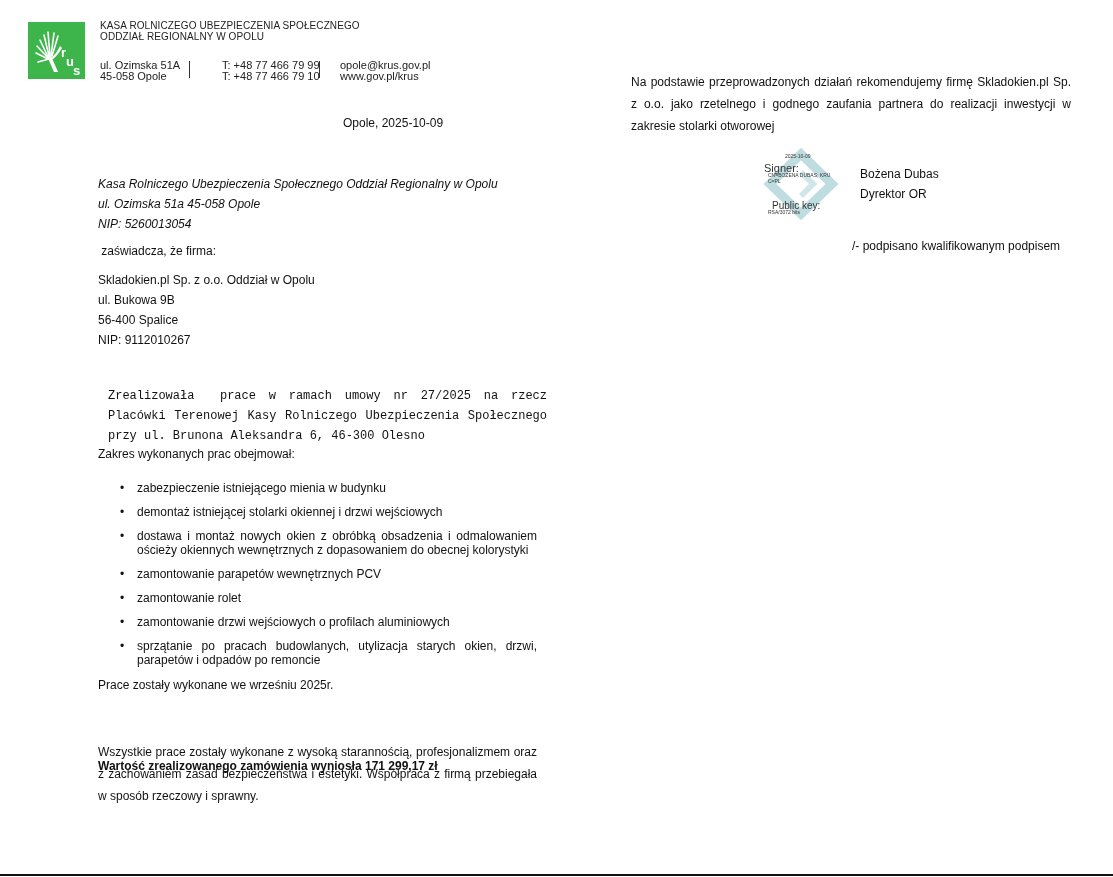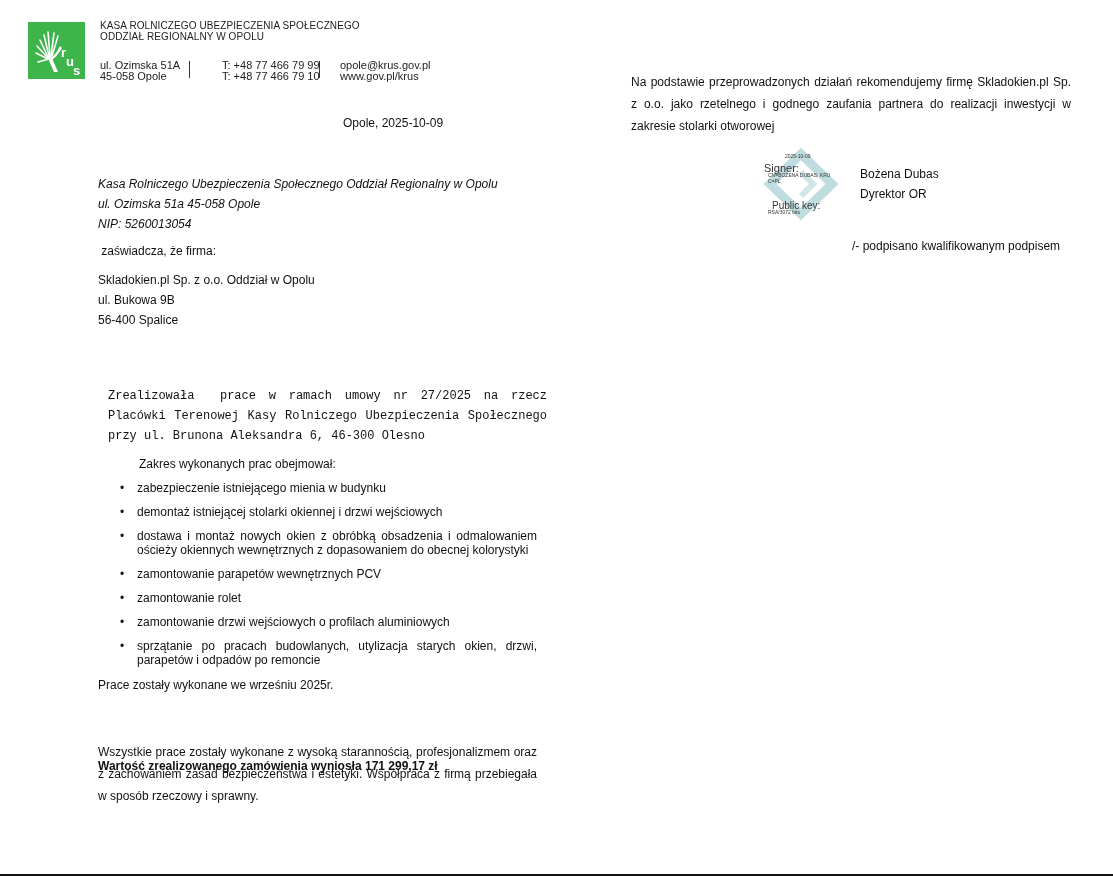--- a/index.html
+++ b/index.html
@@ -123,25 +123,26 @@
   <div>ul. Ozimska 51a 45-058 Opole</div>
   <div>NIP: 5260013054</div>
 </div>
 
 <div class="abs txt" style="left:98px; top:241px; white-space:pre;"> zaświadcza, że firma:</div>
 
 <div class="abs txt lines" style="left:98px; top:270px;">
   <div>Skladokien.pl Sp. z o.o. Oddział w Opolu</div>
   <div>ul. Bukowa 9B</div>
   <div>56-400 Spalice</div>
+  <div>NIP: 9112010267</div>
 </div>
 
 <div class="abs txt justify" style="left:108px; top:386px; width:439px; white-space:pre-wrap;font-family:Liberation Mono, monospace;">Zrealizowała  prace w ramach umowy nr 27/2025 na rzecz Placówki Terenowej Kasy Rolniczego Ubezpieczenia Społecznego przy ul. Brunona Aleksandra 6, 46-300 Olesno</div>
 
-<div class="abs txt" style="left:98px; top:454px;margin-left:41px;">Zakres wykonanych prac obejmował:</div>
+<div class="abs txt" style="left:98px; top:444px;">Zakres wykonanych prac obejmował:</div>
 
 <ul class="abs scope" style="left:113px; top:481px; width:424px;">
   <li><span class="bullet">•</span><span>zabezpieczenie istniejącego mienia w budynku</span></li>
   <li><span class="bullet">•</span><span>demontaż istniejącej stolarki okiennej i drzwi wejściowych</span></li>
   <li><span class="bullet">•</span><span>dostawa i montaż nowych okien z obróbką obsadzenia i odmalowaniem ościeży okiennych wewnętrznych z dopasowaniem do obecnej kolorystyki</span></li>
   <li><span class="bullet">•</span><span>zamontowanie parapetów wewnętrznych PCV</span></li>
   <li><span class="bullet">•</span><span>zamontowanie rolet</span></li>
   <li><span class="bullet">•</span><span>zamontowanie drzwi wejściowych o profilach aluminiowych</span></li>
   <li><span class="bullet">•</span><span>sprzątanie po pracach budowlanych, utylizacja starych okien, drzwi, parapetów i odpadów po remoncie</span></li>
 </ul>

